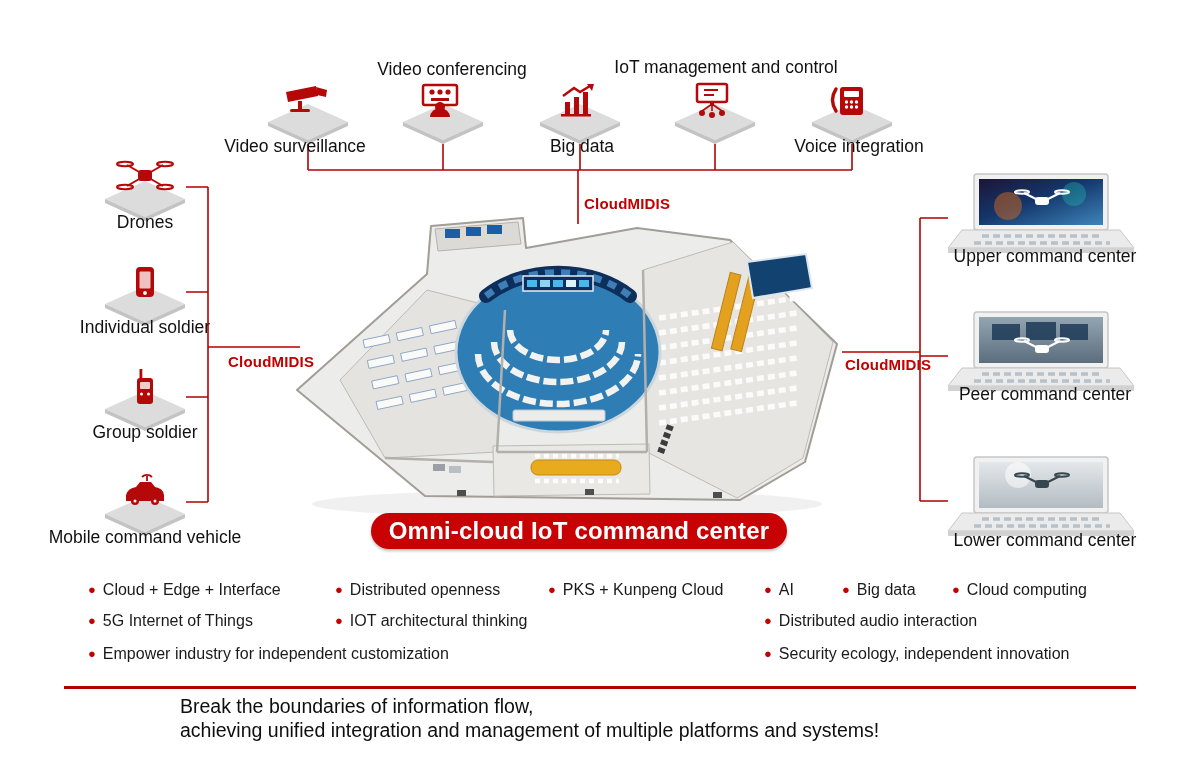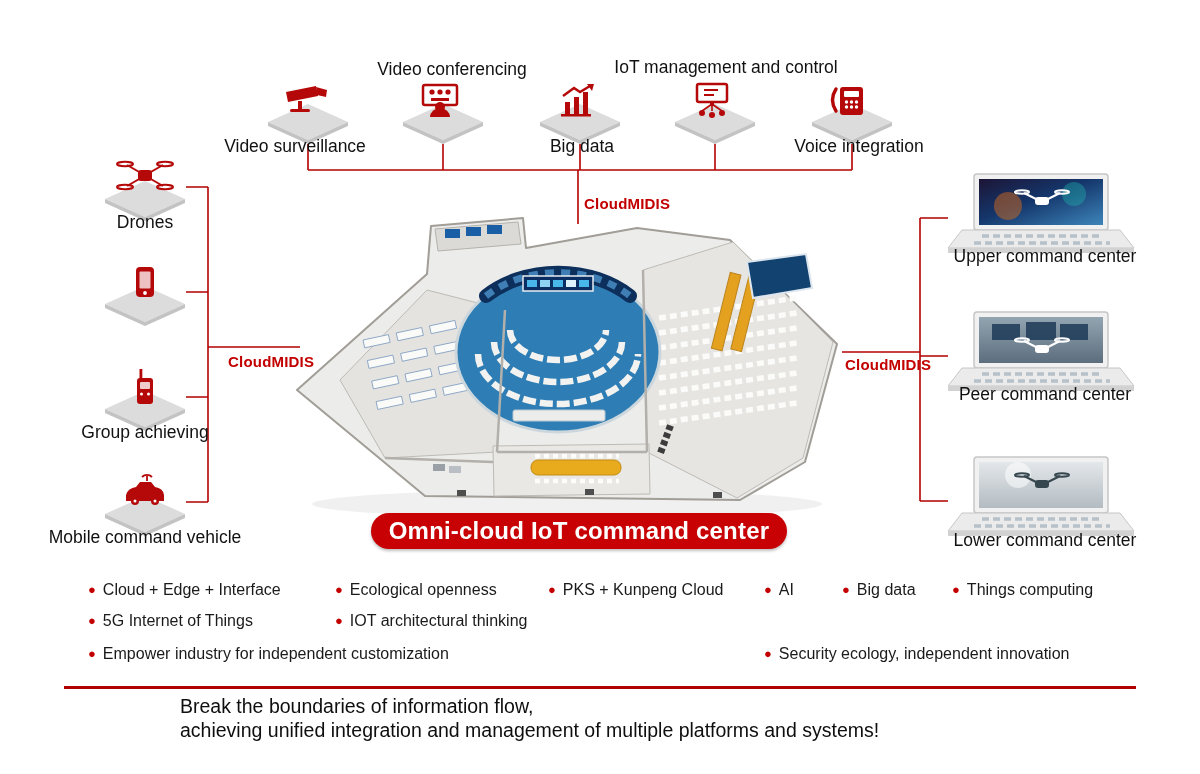--- a/index.html
+++ b/index.html
@@ -189,21 +189,22 @@
         <path d="M31,21 q2,-7 10,-8 l4,-5 h11 l4,5 q8,1 9,8 l0,6 h-38 z" fill="#b50909"></path>
         <circle cx="40" cy="27" r="4" fill="#b50909"></circle>
           <circle cx="40" cy="27" r="1.5" fill="#fff"></circle>
         <circle cx="60" cy="27" r="4" fill="#b50909"></circle>
           <circle cx="60" cy="27" r="1.5" fill="#fff"></circle>
       </g>
     </svg>
   </div>
 
   <div class="label" style="left:35px;top:212px;width:220px">Drones</div>
-  <div class="label" style="left:35px;top:422px;width:220px">Group achieving</div>
+  <div class="label" style="left:35px;top:317px;width:220px">Individual soldier</div>
+  <div class="label" style="left:35px;top:422px;width:220px">Group soldier</div>
   <div class="label" style="left:35px;top:527px;width:220px">Mobile command vehicle</div>
 
   <svg class="building" viewBox="0 0 565 312">
     <ellipse cx="282" cy="292" rx="255" ry="14" fill="rgba(0,0,0,0.06)"></ellipse>
     <path d="M12,178 L142,62 L146,14 L238,6 L241,36 L352,16 L445,28 L552,132 L520,250 L455,288 L140,284 Z" fill="#ececea" stroke="#a19d97" stroke-width="2" stroke-linejoin="round"></path>
 
     <g>
       <path d="M150,17 L233,10 L236,32 L153,39 Z" fill="#dbdad6" stroke="#b5b2ad"></path>
       <rect x="160" y="17" width="15" height="9" fill="#1a5ea5"></rect>
       <rect x="181" y="15" width="15" height="9" fill="#1a5ea5"></rect>
@@ -372,27 +373,28 @@
     </svg>
   </div>
 
   <div class="label" style="left:940px;top:246px;width:210px">Upper command center</div>
   <div class="label" style="left:940px;top:384px;width:210px">Peer command center</div>
   <div class="label" style="left:940px;top:530px;width:210px">Lower command center</div>
 
   <div class="banner">Omni-cloud IoT command center</div>
 
   <div class="feature" style="left:88px;top:581px">Cloud + Edge + Interface</div>
-  <div class="feature" style="left:335px;top:581px">Ecological openness</div>
+  <div class="feature" style="left:335px;top:581px">Distributed openness</div>
   <div class="feature" style="left:548px;top:581px">PKS + Kunpeng Cloud</div>
   <div class="feature" style="left:764px;top:581px">AI</div>
   <div class="feature" style="left:842px;top:581px">Big data</div>
-  <div class="feature" style="left:952px;top:581px">Things computing</div>
+  <div class="feature" style="left:952px;top:581px">Cloud computing</div>
   <div class="feature" style="left:88px;top:612px">5G Internet of Things</div>
   <div class="feature" style="left:335px;top:612px">IOT architectural thinking</div>
+  <div class="feature" style="left:764px;top:612px">Distributed audio interaction</div>
   <div class="feature" style="left:88px;top:645px">Empower industry for independent customization</div>
   <div class="feature" style="left:764px;top:645px">Security ecology, independent innovation</div>
 
   <div class="divider"></div>
   <div class="footer">
     <div>Break the boundaries of information flow,</div>
     <div>achieving unified integration and management of multiple platforms and systems!</div>
   </div>
 
 </div>

